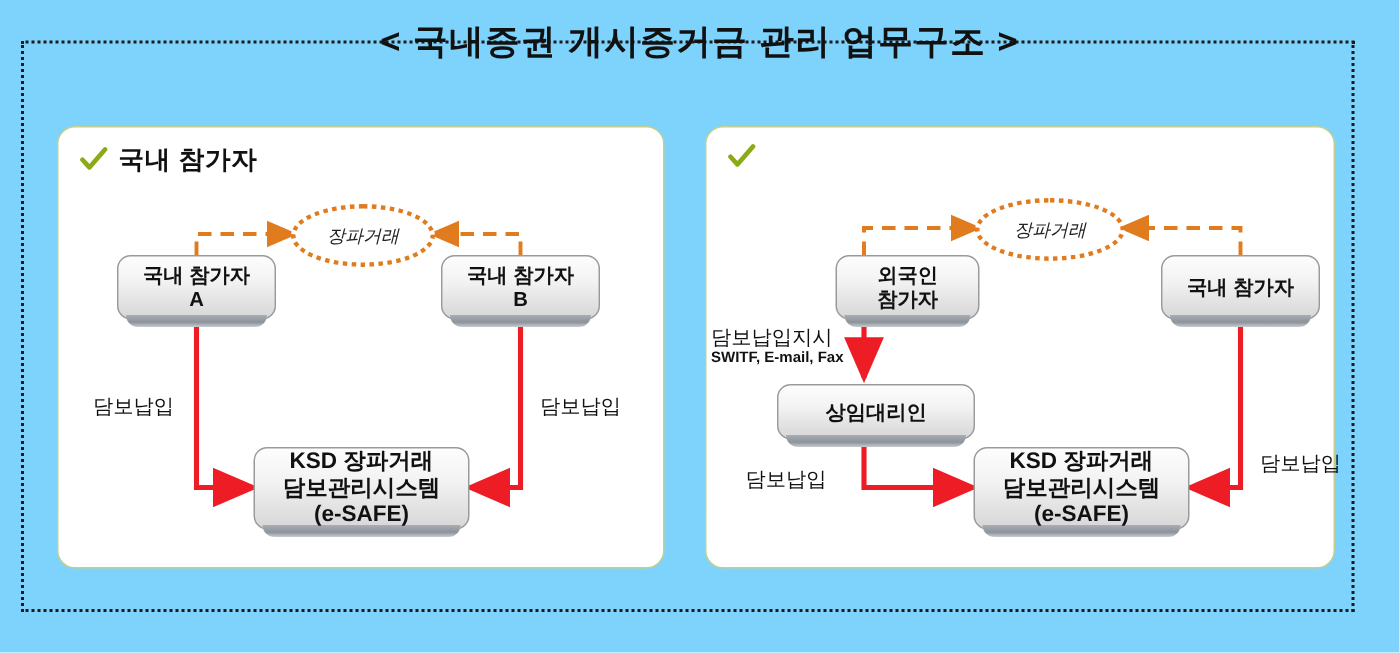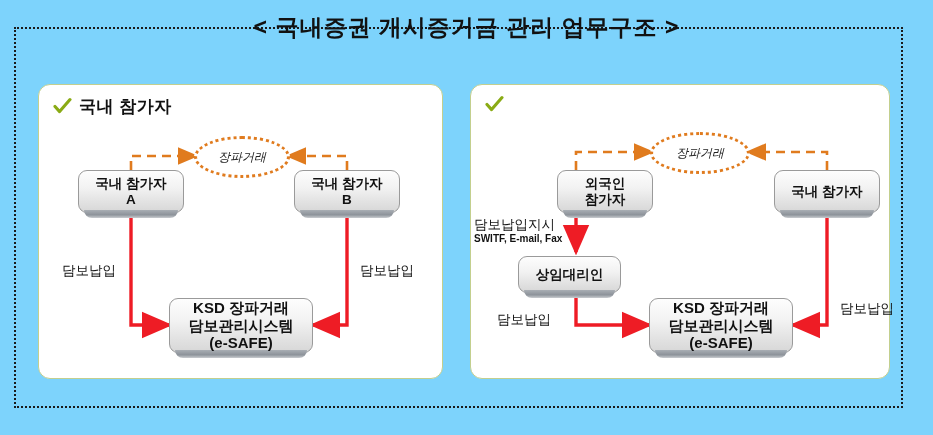--- a/index.html
+++ b/index.html
@@ -290,21 +290,21 @@
   <div class="node node-sm" style="left:774px; top:170px; width:106px; height:43px;">
     <span>
       <span class="ln">국내 참가자</span>
     </span>
   </div>
 
   <div class="ellipse" style="left:650px; top:132px; width:100px; height:42px;">
     <span>장파거래</span>
   </div>
 
-  <div class="node node-sm" style="left:518px; top:256px; width:103px; height:37px;">
+  <div class="node node-sm" style="left:518px; top:256px; width:132px; height:37px;">
     <span>
       <span class="ln">상임대리인</span>
     </span>
   </div>
 
   <div class="node node-ksd" style="left:649px; top:298px; width:144px; height:55px;">
     <span>
       <span class="ln">KSD 장파거래</span>
       <span class="ln">담보관리시스템</span>
       <span class="ln">(e-SAFE)</span>

